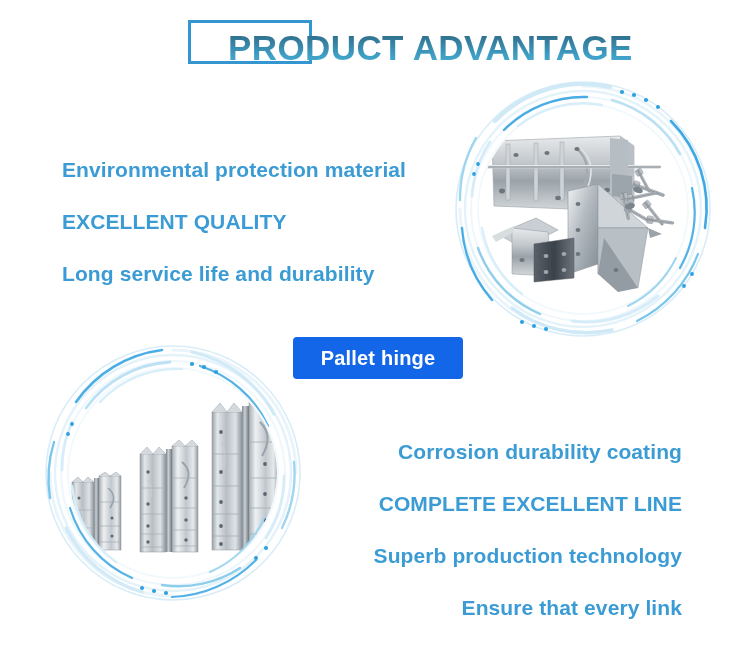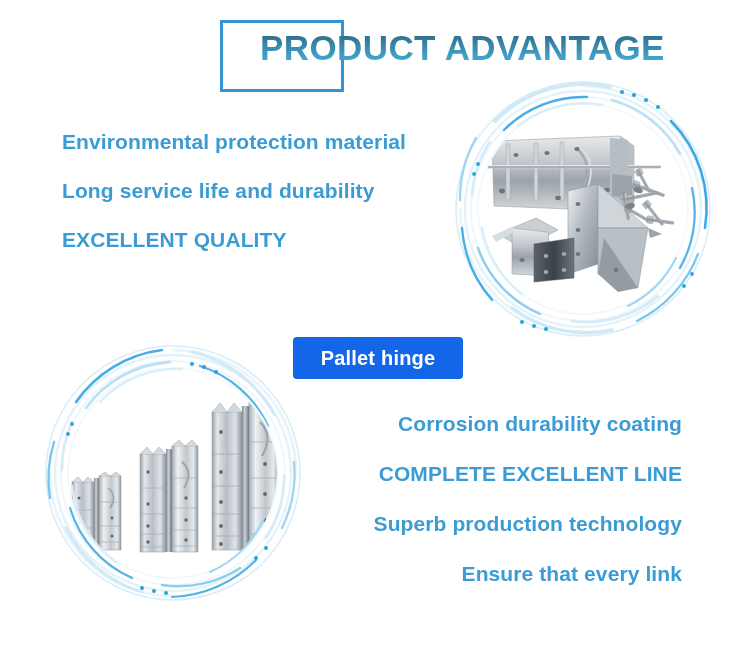--- a/index.html
+++ b/index.html
@@ -12,24 +12,24 @@
     height: 654px;
     position: relative;
     overflow: hidden;
     font-family: "Liberation Sans", sans-serif;
     -webkit-font-smoothing: antialiased;
   }
 
   
   #title-block {
     position: absolute;
-    left: 220px;
+    left: 188px;
     top: 20px;
     width: 124px;
-    height: 72px;
+    height: 44px;
   }
   #title-frame {
     position: absolute;
     left: 0;
     top: 0;
     width: 100%;
     height: 100%;
     border: 3px solid #3396d1;
     box-sizing: border-box;
   }
@@ -54,20 +54,21 @@
   
   .feature-list {
     position: absolute;
   }
   .feature-line {
     font-size: 21px;
     font-weight: bold;
     color: #3b9bd4;
     white-space: nowrap;
     letter-spacing: 0.1px;
+    margin-top: 28px;
   }
   #features-left {
     left: 62px;
     top: 130px;
     width: 360px;
     text-align: left;
   }
   #features-left .feature-line { margin-bottom: 25px; }
 
   #features-right {
@@ -127,22 +128,22 @@
 </head>
 <body>
 
 <div id="title-block">
   <div id="title-frame"></div>
   <div id="page-title">PRODUCT ADVANTAGE</div>
 </div>
 
 <div id="features-left" class="feature-list">
   <div class="feature-line">Environmental protection material</div>
+  <div class="feature-line">EXCELLENT QUALITY</div>
   <div class="feature-line">Long service life and durability</div>
-  <div class="feature-line">EXCELLENT QUALITY</div>
 </div>
 
 <div id="features-right" class="feature-list">
   <div class="feature-line">Corrosion durability coating</div>
   <div class="feature-line">COMPLETE EXCELLENT LINE</div>
   <div class="feature-line">Superb production technology</div>
   <div class="feature-line">Ensure that every link</div>
 </div>
 
 <button id="pallet-hinge-button">Pallet hinge</button>

